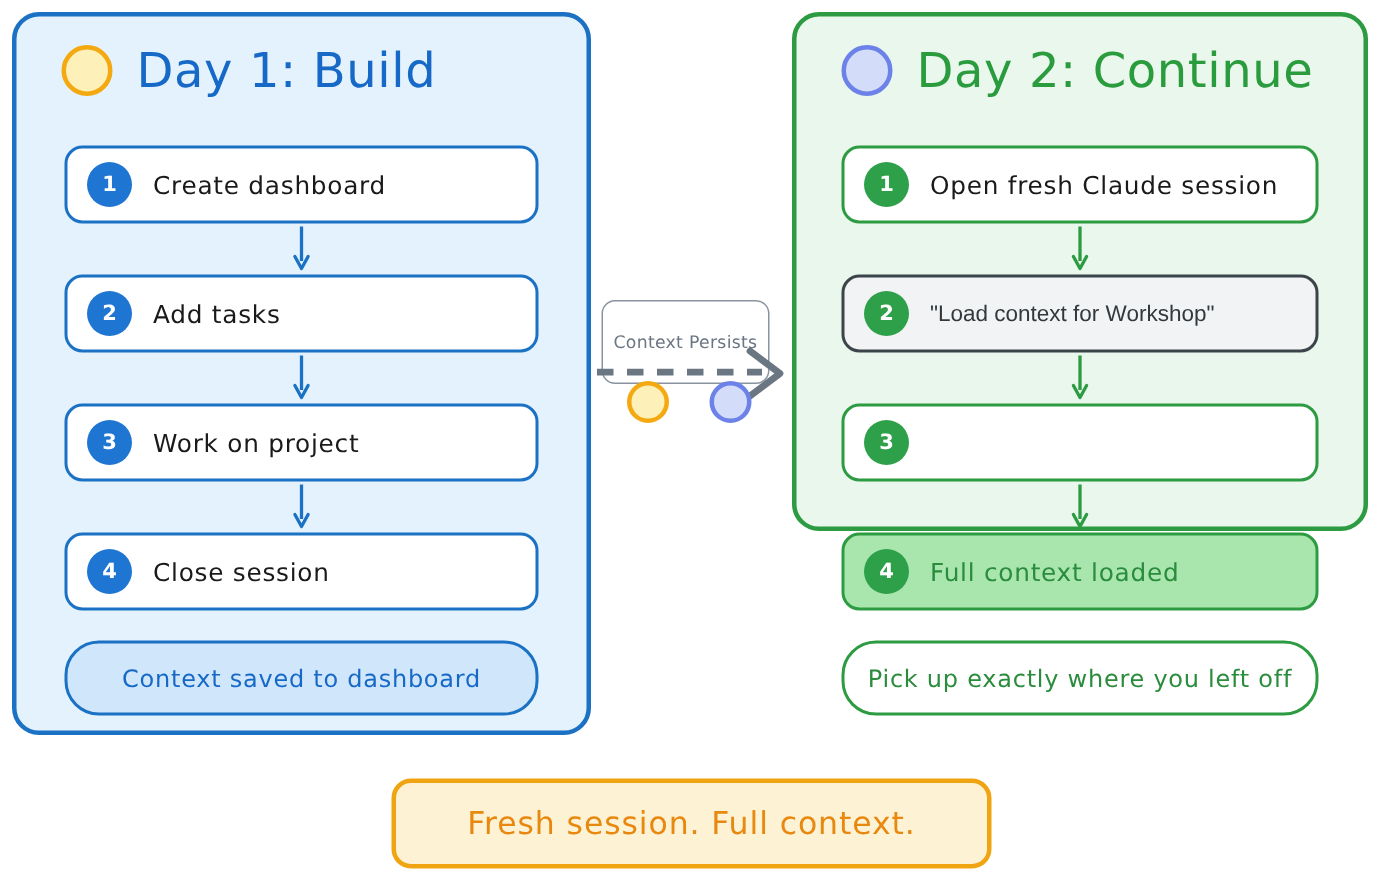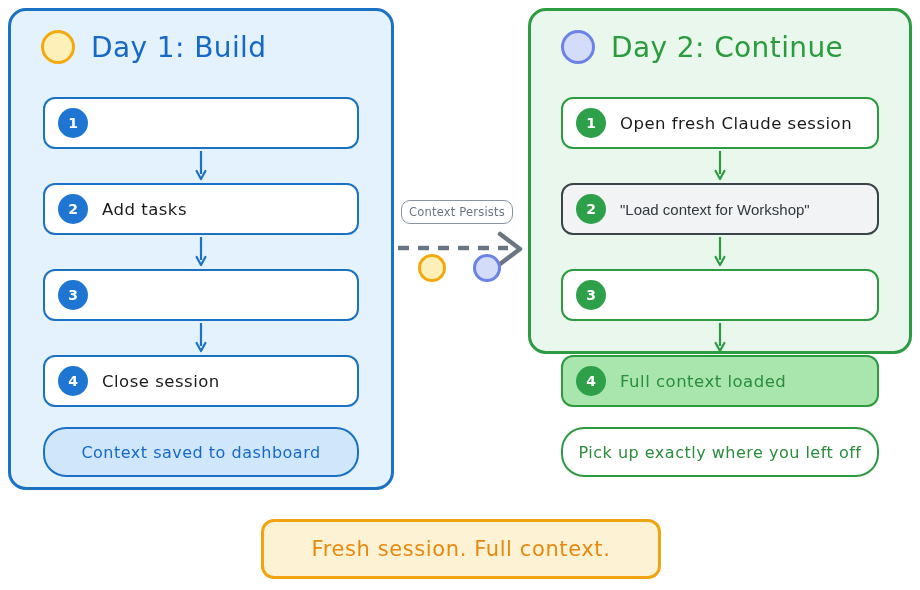--- a/index.html
+++ b/index.html
@@ -63,21 +63,21 @@
   }
   .dot-yellow {
     background: #fdf0b8;
     border: 3px solid #f4a911;
   }
   .dot-blue {
     background: #d3dcf8;
     border: 3px solid #6d82e8;
   }
   .panel-title {
-    font-size: 28px;
+    font-size: 32px;
     font-weight: 400;
     letter-spacing: 0.4px;
   }
   .title-blue { color: #1769c7; }
   .title-green { color: #2a9c3e; }
 
   
   .steps {
     position: absolute;
     left: 32px;
@@ -173,21 +173,21 @@
     left: 396px;
     top: 196px;
     width: 130px;
     height: 100px;
   }
   .ctx-label {
     position: absolute;
     left: 5px;
     top: 4px;
     box-sizing: border-box;
-    padding: 4px 7px;
+    padding: 20px 7px;
     border: 1.5px solid #8a94a0;
     border-radius: 9px;
     background: #ffffff;
     color: #6b7683;
     font-size: 11.5px;
     letter-spacing: 0.2px;
     white-space: nowrap;
   }
   .mini-dot {
     position: absolute;
@@ -236,20 +236,21 @@
 
   <div class="panel-head">
     <div class="head-dot dot-yellow"></div>
     <div class="panel-title title-blue hand">Day 1: Build</div>
   </div>
 
   <div class="steps">
 
     <div class="step blue">
       <div class="badge blue">1</div>
+      <div class="step-label hand">Create dashboard</div>
     </div>
 
     <div class="arrow">
       <svg width="14" height="32" viewBox="0 0 14 32" aria-hidden="true">
         <path d="M7 1 L7 24" stroke="#1b71c4" stroke-width="2.2" fill="none"></path>
         <path d="M2.6 21 L7 29 L11.4 21" stroke="#1b71c4" stroke-width="2.2" fill="none" stroke-linecap="round" stroke-linejoin="round"></path>
       </svg>
     </div>
 
     <div class="step blue">
@@ -259,20 +260,21 @@
 
     <div class="arrow">
       <svg width="14" height="32" viewBox="0 0 14 32" aria-hidden="true">
         <path d="M7 1 L7 24" stroke="#1b71c4" stroke-width="2.2" fill="none"></path>
         <path d="M2.6 21 L7 29 L11.4 21" stroke="#1b71c4" stroke-width="2.2" fill="none" stroke-linecap="round" stroke-linejoin="round"></path>
       </svg>
     </div>
 
     <div class="step blue">
       <div class="badge blue">3</div>
+      <div class="step-label hand">Work on project</div>
     </div>
 
     <div class="arrow">
       <svg width="14" height="32" viewBox="0 0 14 32" aria-hidden="true">
         <path d="M7 1 L7 24" stroke="#1b71c4" stroke-width="2.2" fill="none"></path>
         <path d="M2.6 21 L7 29 L11.4 21" stroke="#1b71c4" stroke-width="2.2" fill="none" stroke-linecap="round" stroke-linejoin="round"></path>
       </svg>
     </div>
 
     <div class="step blue">

